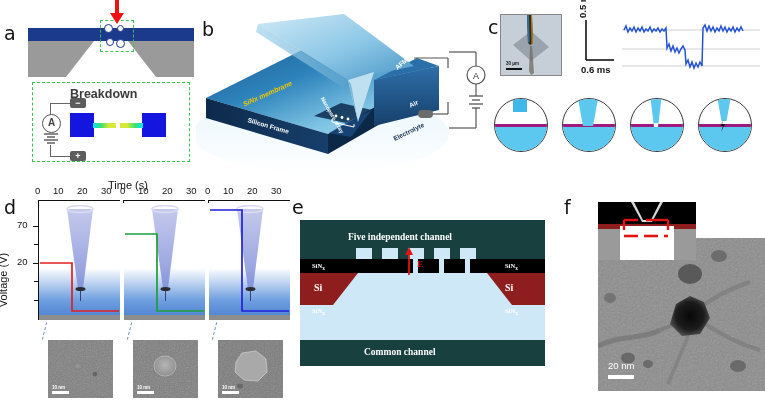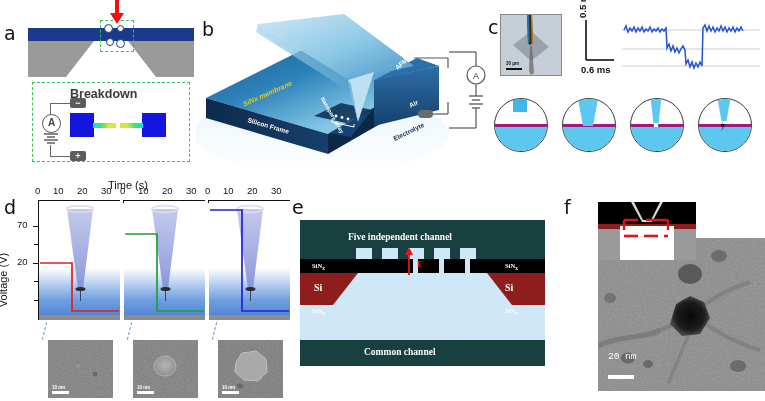--- a/index.html
+++ b/index.html
@@ -529,21 +529,21 @@
         <ellipse cx="92" cy="36" rx="12" ry="10" fill="#4f4f4f" opacity="0.85"></ellipse>
         <ellipse cx="121" cy="18" rx="8" ry="6" fill="#636363" opacity="0.8"></ellipse>
         <ellipse cx="30" cy="120" rx="7" ry="5.5" fill="#5e5e5e" opacity="0.8"></ellipse>
         <ellipse cx="50" cy="126" rx="5" ry="4" fill="#5e5e5e" opacity="0.75"></ellipse>
         <ellipse cx="140" cy="128" rx="8" ry="6" fill="#5e5e5e" opacity="0.75"></ellipse>
         <ellipse cx="12" cy="60" rx="6" ry="5" fill="#676767" opacity="0.7"></ellipse>
 
         <polygon points="78,66 92,58 106,64 112,80 102,96 84,98 72,86" fill="url(#dark)"></polygon>
       </svg>
       <div class="f-sb" style="left:10px;bottom:12px;width:26px;"></div>
-      <div class="f-sbt" style="left:10px;bottom:29px;font-family:Liberation Mono, monospace;">20 nm</div>
+      <div class="f-sbt" style="left:10px;bottom:20px;">20 nm</div>
     </div>
 
     <div class="f-inset">
       <svg width="98" height="58">
         <rect width="98" height="58" fill="#000000"></rect>
 
         <polygon points="33,0 65,0 54,20 44,20" fill="#d8d8d8"></polygon>
         <polygon points="36,0 62,0 53,18 45,18" fill="#000"></polygon>
 
         <rect x="0" y="22" width="98" height="5" fill="#8e1e1e"></rect>

